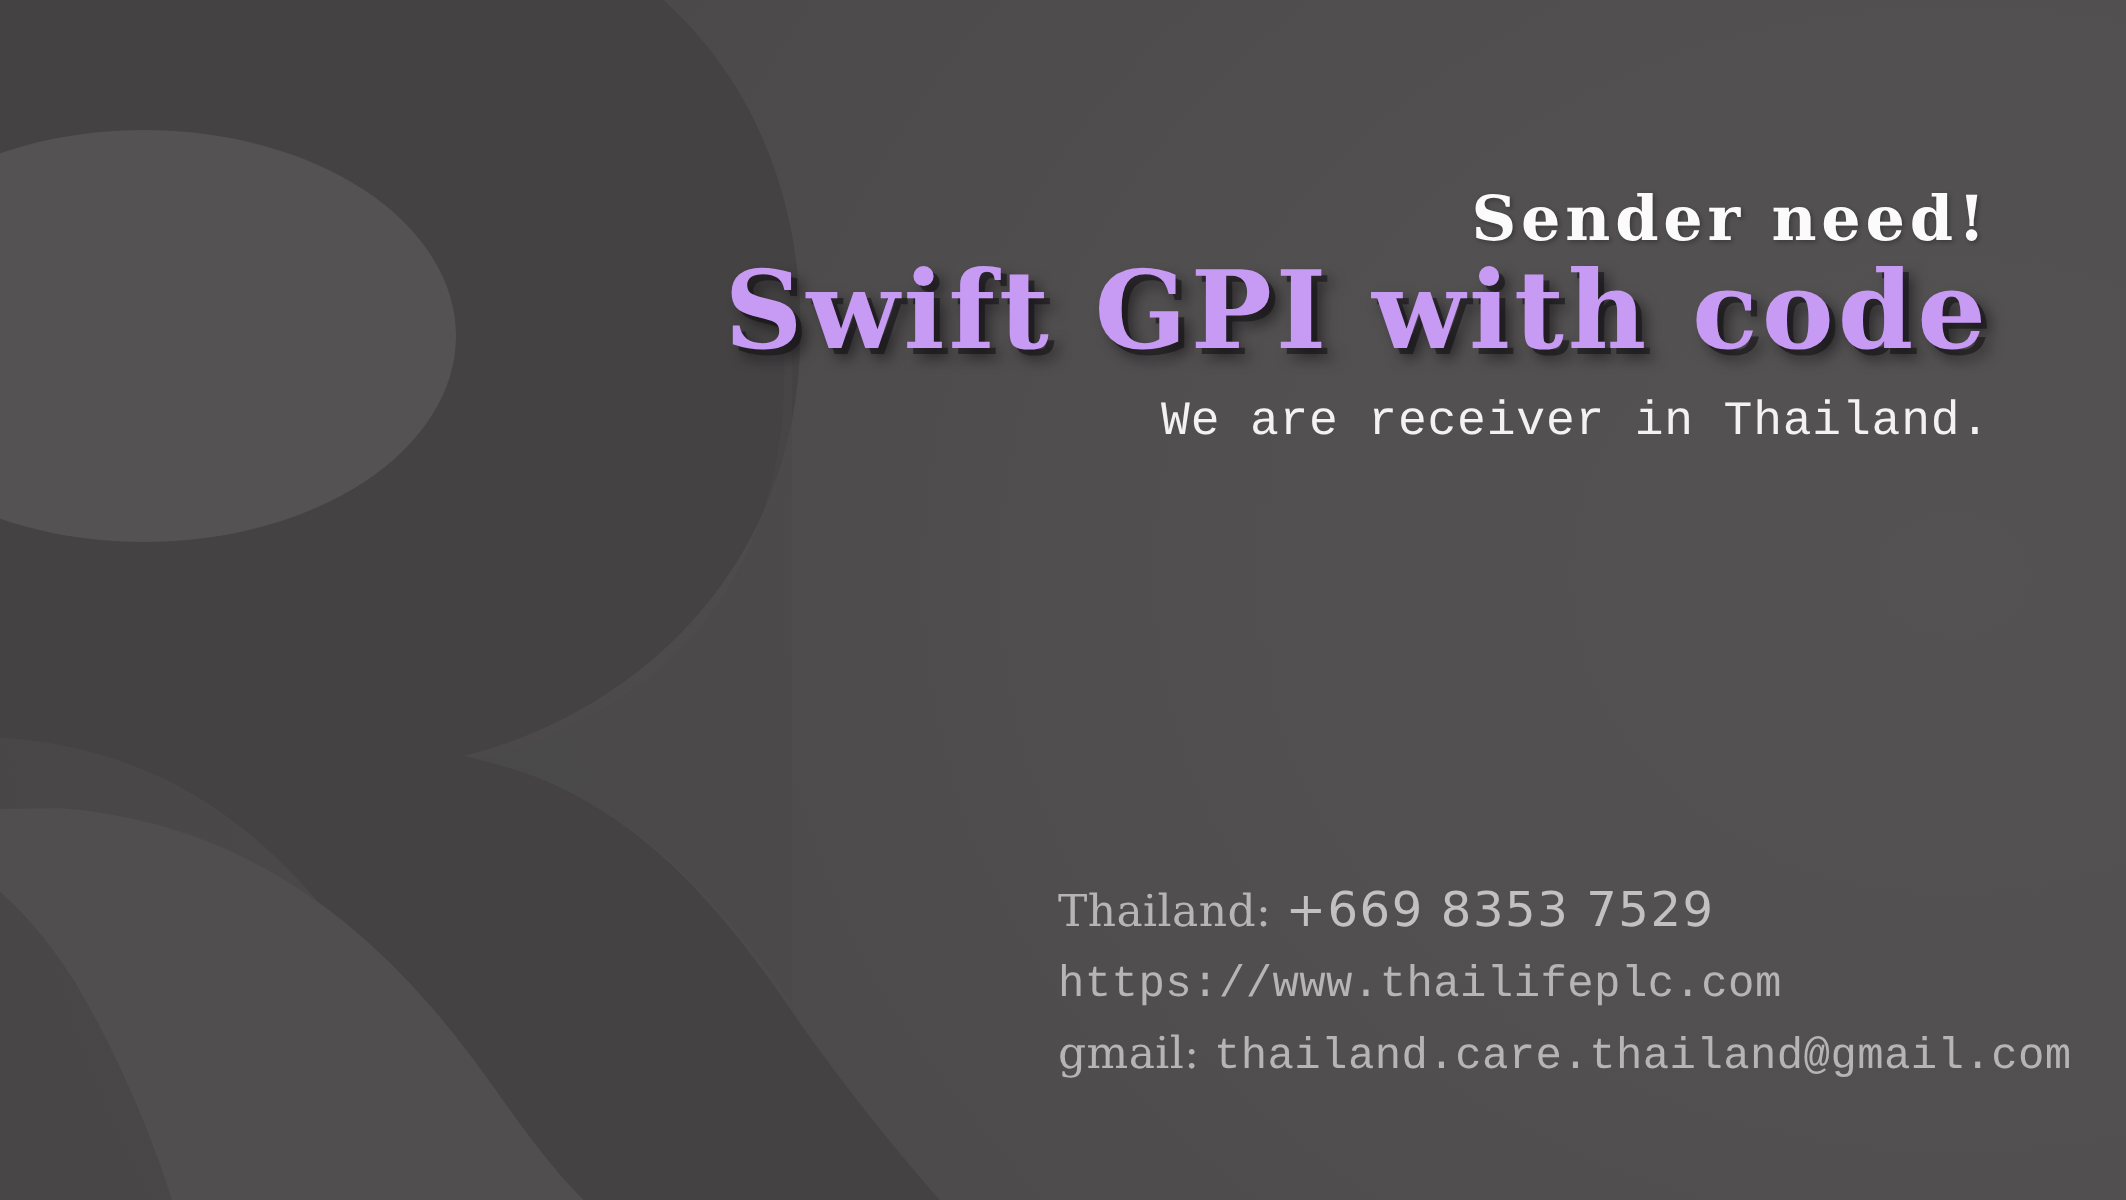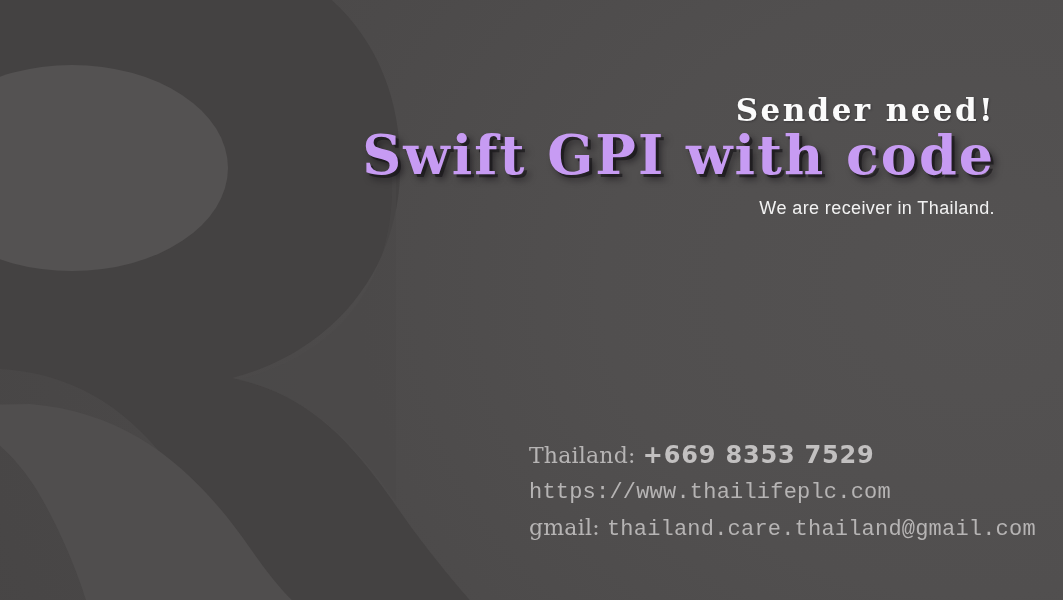--- a/index.html
+++ b/index.html
@@ -63,23 +63,23 @@
     font-size: 31px;
     line-height: 1.1;
     letter-spacing: 2.4px;
     color: #fbfbfb;
     text-shadow: 1px 1px 2px rgba(20,18,22,0.35);
     white-space: nowrap;
   }
 
   #tagline {
     margin-top: 16px;
-    font-family: Liberation Sans, sans-serif;
+    font-family: Liberation Mono, monospace;
     font-weight: 300;
-    font-size: 18px;
+    font-size: 24px;
     line-height: 1.1;
     letter-spacing: 0.4px;
     color: #f2f2f2;
     white-space: nowrap;
   }
 
   
   #contact {
     position: absolute;
     left: 529px;
@@ -91,21 +91,21 @@
     font-family: "DejaVu Serif", "Liberation Serif", serif;
     font-size: 22px;
     line-height: 35px;
     color: #b6b4b4;
     white-space: nowrap;
     letter-spacing: 0.2px;
   }
 
   .contact-line .value-num {
     font-family: "DejaVu Sans", "Liberation Sans", sans-serif;
-    font-weight: 700;
+    font-weight: 400;
     font-size: 24px;
     letter-spacing: 0.8px;
     color: #c2c0c0;
   }
 
   .contact-line .value-txt {
     font-family: Liberation Mono, monospace;
     font-size: 22px;
     color: #b6b4b4;
   }

